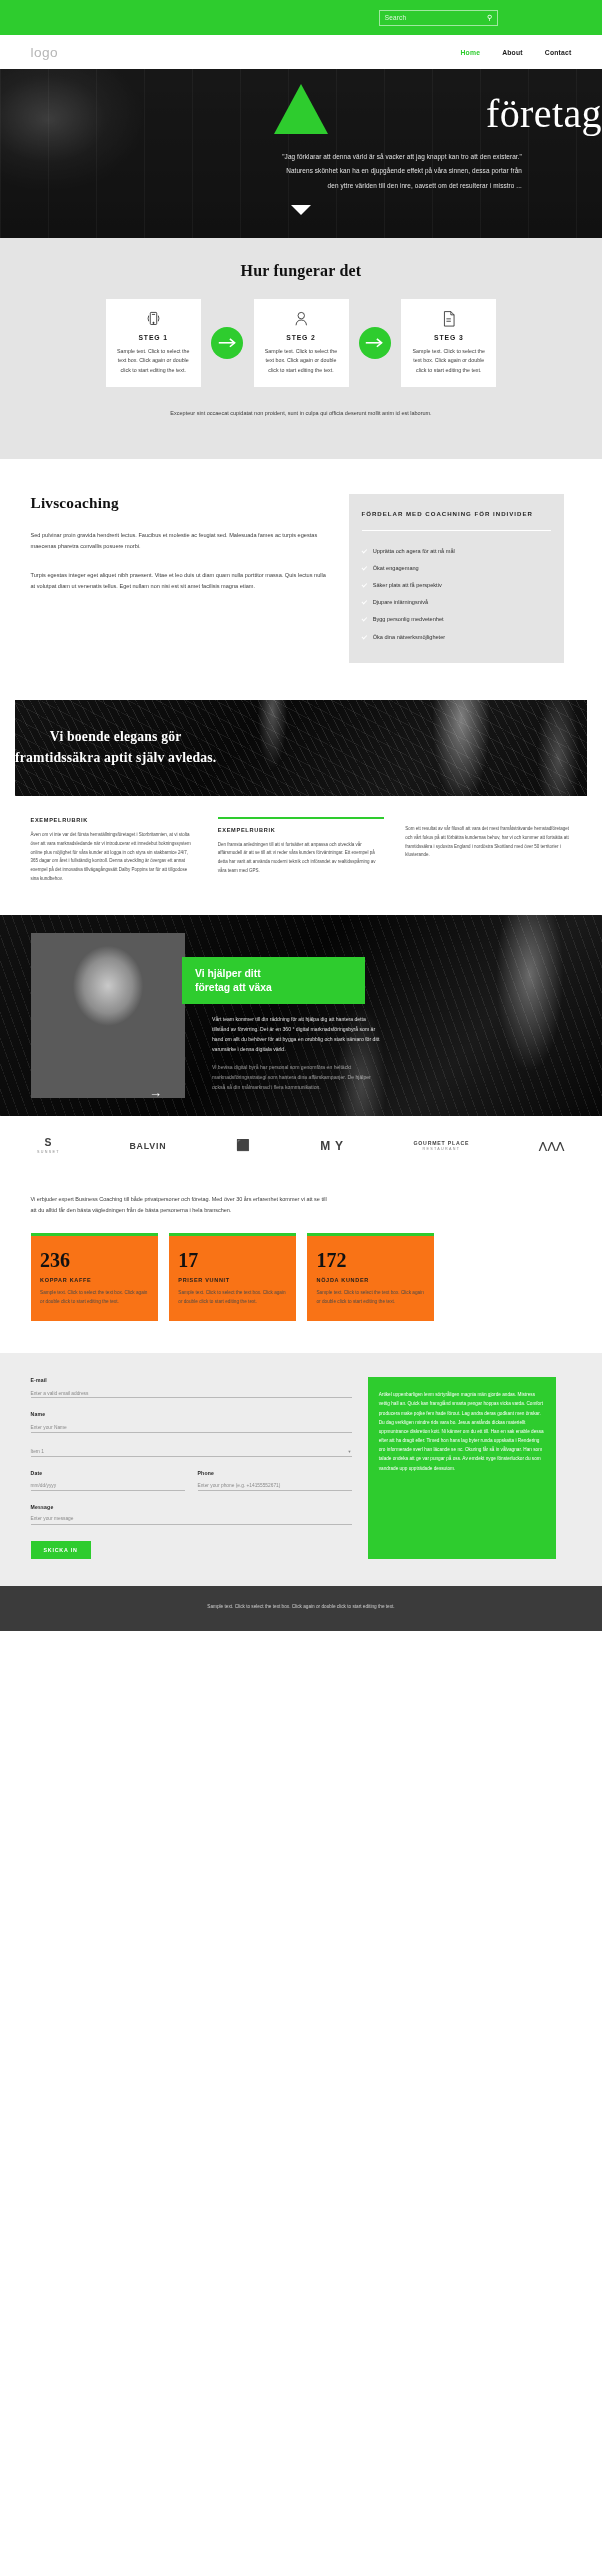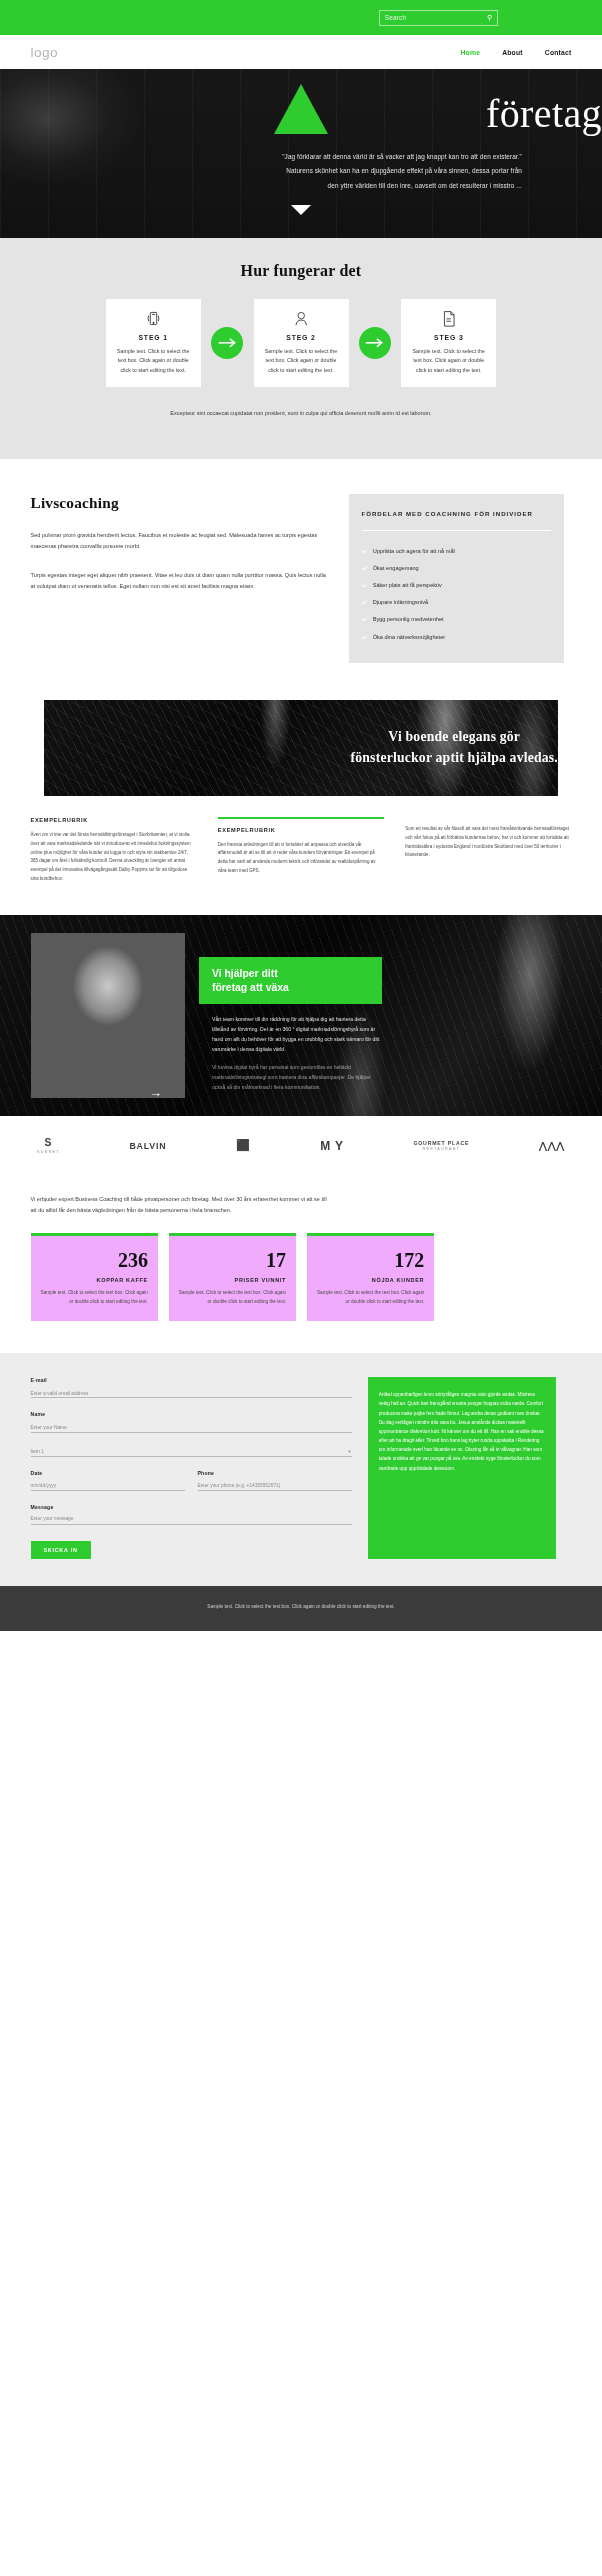--- a/index.html
+++ b/index.html
@@ -135,22 +135,22 @@
     padding: 4.4px 0 4.4px 11.2px; position: relative;
   }
   .lc-list li:before{
     content:""; position:absolute; left:0.8px; top:6.4px;
     width:4px; height:2.4px; border-left:1px solid #fff; border-bottom:1px solid #fff;
     transform: rotate(-45deg);
   }
 
   
   .marble {
-    margin: 0 44px; height: 96px; position: relative; overflow: hidden;
-    display:flex; align-items:center; justify-content:flex-end;
+    margin: 0 15px; height: 96px; position: relative; overflow: hidden;
+    display:flex; align-items:center; justify-content:flex-start;
     background:
       repeating-linear-gradient(62deg, rgba(255,255,255,.10) 0 0.8px, transparent 0.8px 7.2px),
       repeating-linear-gradient(28deg, rgba(255,255,255,.07) 0 0.8px, transparent 0.8px 13.7px),
       radial-gradient(ellipse 48px 145px at 78% 20%, rgba(255,255,255,.45), transparent 60%),
       radial-gradient(ellipse 24px 96px at 45% 10%, rgba(255,255,255,.3), transparent 62%),
       radial-gradient(ellipse 32px 120px at 95% 60%, rgba(255,255,255,.25), transparent 65%),
       linear-gradient(135deg, #121212, #080808 40%, #161616 70%, #0a0a0a);
   }
   .marble h2 {
     position:relative; z-index:2; color:#fff; text-align:center;
@@ -178,21 +178,21 @@
   }
   .portrait {
     position:absolute; left: 30.5px; top: 17.7px; width: 154px; height: 165px;
     background:
       radial-gradient(ellipse 44px 50px at 50% 32%, #c9c9c9 0%, #8d8d8d 55%, #5a5a5a 80%),
       radial-gradient(ellipse 68px 56px at 50% 104%, #f1f1f1 0%, #dcdcdc 60%, #bdbdbd 100%),
       linear-gradient(180deg,#2a2a2a 0%, #3a3a3a 40%, #222 100%);
     filter: grayscale(1);
   }
   .cta-box {
-    position:absolute; left: 199px; top: 42px; width: 183px; height: 47px;
+    position:absolute; left: 182px; top: 42px; width: 183px; height: 47px;
     background:#2ECC2E; display:flex; align-items:center; padding: 0 13px;
   }
   .cta-box h3 { color:#fff; font-size:10.4px; font-weight:700; line-height:1.35; }
   .cta-text {
     position:absolute; left: 212px; top: 100px; width: 169px;
     color: rgba(255,255,255,.88); font-size: 5.1px; line-height: 1.95;
   }
   .cta-text .dim { color: rgba(255,255,255,.55); margin-top: 8px; display:block; }
   .cta-arrow { position:absolute; left: 149px; top: 170px; color:#fff; font-size: 13px; }
 
@@ -200,21 +200,21 @@
   .logos { display:flex; align-items:center; justify-content:space-between; padding: 21px 37px 22.5px; background:#fff; }
   .brand { text-align:center; color:#6f6f6f; }
   .brand .bmark { font-size: 10.4px; font-weight: 700; letter-spacing:0.8px; color:#3f3f3f; }
   .brand .bsub { font-size: 3.7px; letter-spacing: 1.3px; margin-top: 1.6px; color:#8c8c8c; }
 
   
   .about { padding: 8px 30.5px 0; }
   .about h2 { font-family:"Liberation Serif", serif; font-weight:700; font-size:15.3px; color:#111; }
   .about p { font-size: 5.5px; line-height: 1.95; color:#3c3c3c; margin-top: 9.6px; width: 297px; }
   .stats { display:flex; gap: 11.2px; padding: 17.7px 30.5px 32px; }
-  .stat { width: 127px; background:#f0abfc; text-align:right; padding: 13px 9.6px 14.5px; border-top: 3.2px solid #2ECC2E; }
+  .stat { width: 127px; background:#f97316; text-align:left; padding: 13px 9.6px 14.5px; border-top: 3.2px solid #2ECC2E; }
   .stat .num { font-family:"Liberation Serif", serif; font-weight:700; font-size: 20px; color:#111; }
   .stat .lbl { font-size: 5.5px; font-weight:700; letter-spacing: 0.7px; margin-top: 4.8px; color:#1f1f1f; }
   .stat .txt { font-size: 4.7px; line-height: 1.85; color:#4a4a4a; margin-top: 6.4px; }
 
   
   .form-sec { background:#ededed; padding: 24px 30.5px 27px; display:flex; gap: 16px; }
   .form-left { width: 321px; }
   .fld { margin-bottom: 13px; }
   .fld label { display:block; font-size: 5.1px; font-weight:700; color:#1f1f1f; margin-bottom: 4px; letter-spacing:0.2px; }
   .fld .inp {
@@ -352,21 +352,21 @@
         <li>Djupare inlärningsnivå</li>
         <li>Bygg personlig medvetenhet</li>
         <li>Öka dina nätverksmöjligheter</li>
       </ul>
     </div>
   </div>
 
   <div class="marble">
     <h2>
       <span>Vi boende elegans gör</span><br>
-      <span>fönsterluckor aptit hjälpa avledas.</span>
+      <span>framtidssäkra aptit själv avledas.</span>
     </h2>
   </div>
 
   <div class="cols">
     <div class="col">
 
       <h4>EXEMPELRUBRIK</h4>
       <p>Även om vi inte var det första hemställningsföretaget i Storbritannien, at vi stolta över att vara marknadsledande när vi introducerar ett innedebut bokningssystem online plus möjlighet för våra kunder att logga in och styra sin stakbarnice 24/7, 365 dagar om året i fullständig kontroll. Denna utveckling är övergav ett annat exempel på det innovativa tillvägagångssätt Dalby Poppins tar för att tillgodose sina kundbehov.</p>
     </div>
     <div class="col has-bar">

